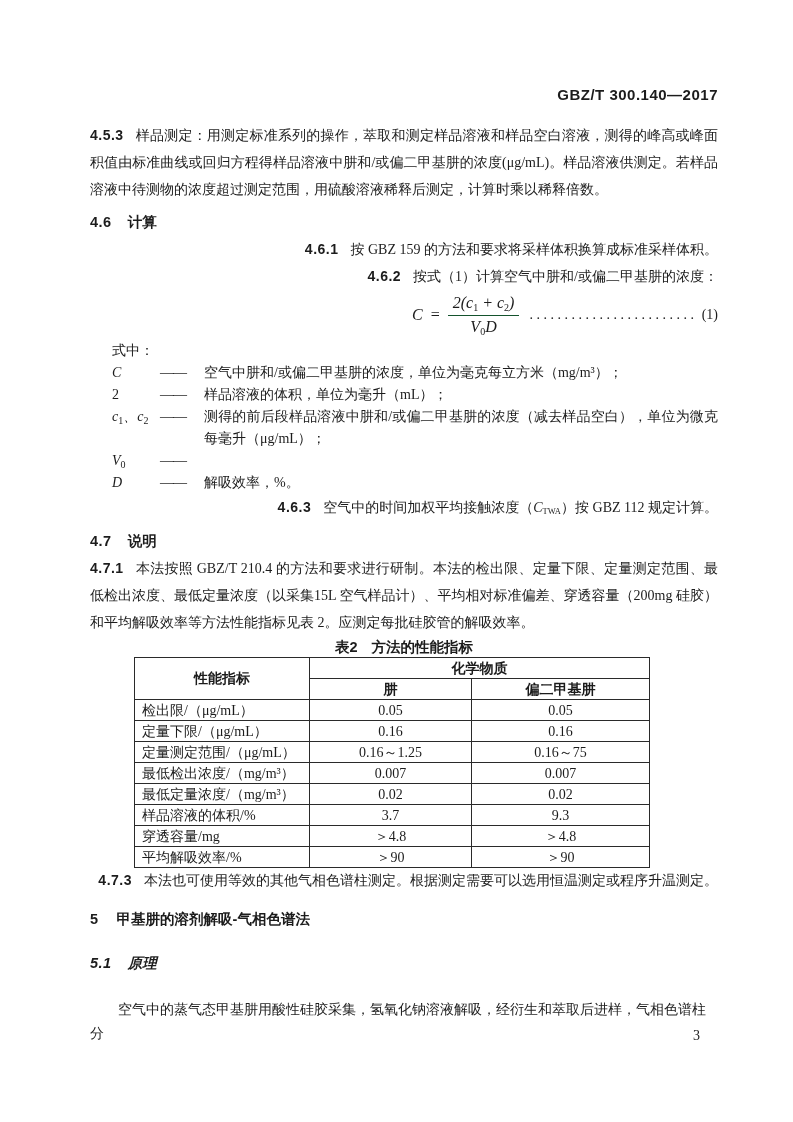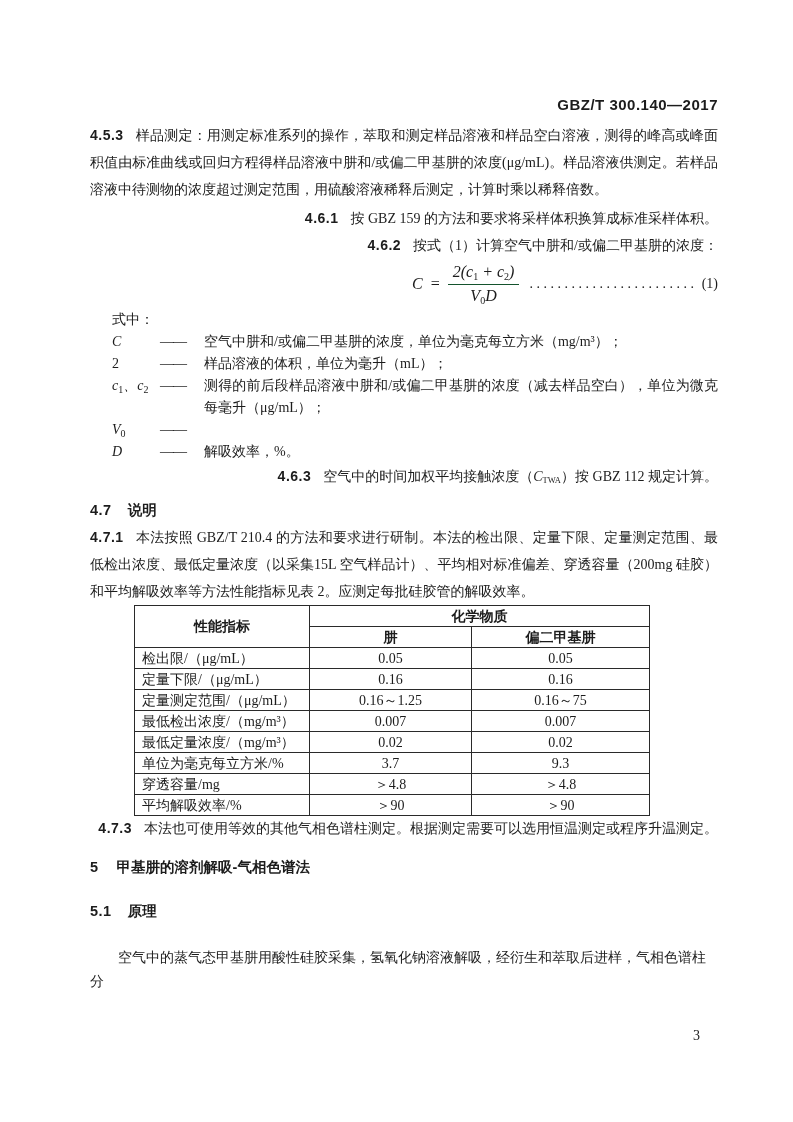--- a/index.html
+++ b/index.html
@@ -9,21 +9,21 @@
     height: 1122px;
     background: #ffffff;
     margin: 0 auto;
     overflow: hidden;
     color: #1c1c1c;
     font-family: "Liberation Serif", "DejaVu Serif", serif;
     font-size: 14px;
   }
   .doc-number {
     position: absolute;
-    top: 96px;
+    top: 86px;
     right: 75px;
     font-family: "Liberation Sans", "DejaVu Sans", sans-serif;
     font-weight: bold;
     font-size: 15px;
     letter-spacing: 0.5px;
   }
   .content {
     position: absolute;
     left: 90px;
     top: 0;
@@ -118,41 +118,42 @@
     font-family: "Liberation Sans", "DejaVu Sans", sans-serif;
     font-weight: bold;
   }
   table.perf td.lbl { text-align: left; padding-left: 7px; }
   col.c1 { width: 175px; } col.c2 { width: 162px; } col.c3 { width: 178px; }
 
   #c472 { margin-top: 5px; }
   #c473 { margin-top: 0; }
   #h5 { margin-top: 14px; }
   #h5 .clause-num { margin-right: 18px; }
-  #h51 { margin-top: 20px; }
+  #h51 { margin-top: 20px; font-style: italic; }
   #p51 { margin-top: 23px; text-indent: 28px; line-height: 24px; }
 
   .page-number {
     position: absolute;
     top: 1028px;
     right: 93px;
     font-size: 14px;
   }
 </style>
 </head>
 <body>
 
 <div class="page">
 
   <div class="doc-number">GBZ/T 300.140—2017</div>
 
   <div class="content">
 
     <p class="clause multi" id="c453"><span class="clause-num">4.5.3</span><span>样品测定：用测定标准系列的操作，萃取和测定样品溶液和样品空白溶液，测得的峰高或峰面积值由标准曲线或回归方程得样品溶液中肼和/或偏二甲基肼的浓度(μg/mL)。样品溶液供测定。若样品溶液中待测物的浓度超过测定范围，用硫酸溶液稀释后测定，计算时乘以稀释倍数。</span></p>
 
+    <div class="heading" id="h46"><span class="clause-num">4.6</span><span>计算</span></div>
 
     <p class="clause single" id="c461"><span class="clause-num">4.6.1</span><span>按 GBZ 159 的方法和要求将采样体积换算成标准采样体积。</span></p>
 
     <p class="clause single" id="c462"><span class="clause-num">4.6.2</span><span>按式（1）计算空气中肼和/或偏二甲基肼的浓度：</span></p>
 
     <div class="formula-row">
       <span class="f-var">C</span>
       <span class="f-eq">=</span>
       <span class="frac">
         <span class="frac-num"><i>2(c</i><sub>1</sub><i> + c</i><sub>2</sub><i>)</i></span>
@@ -188,20 +189,21 @@
       <span class="w-dash">——</span>
       <span class="w-desc">解吸效率，%。</span>
     </div>
 
     <p class="clause single" id="c463"><span class="clause-num">4.6.3</span><span>空气中的时间加权平均接触浓度（</span><span class="var-italic">C</span><sub class="sub-small">TWA</sub><span>）按 GBZ 112 规定计算。</span></p>
 
     <div class="heading" id="h47"><span class="clause-num">4.7</span><span>说明</span></div>
 
     <p class="clause multi" id="c471"><span class="clause-num">4.7.1</span><span>本法按照 GBZ/T 210.4 的方法和要求进行研制。本法的检出限、定量下限、定量测定范围、最低检出浓度、最低定量浓度（以采集15L 空气样品计）、平均相对标准偏差、穿透容量（200mg 硅胶）和平均解吸效率等方法性能指标见表 2。应测定每批硅胶管的解吸效率。</span></p>
 
+    <div class="table-caption"><span>表2</span><span style="display:inline-block;width:14px;"></span><span>方法的性能指标</span></div>
 
     <table class="perf">
       <colgroup>
           <col class="c1">
           <col class="c2">
           <col class="c3">
         </colgroup>
       <tbody>
           <tr>
         <th rowspan="2">性能指标</th>
@@ -230,21 +232,21 @@
         <td class="lbl">最低检出浓度/（mg/m³）</td>
         <td>0.007</td>
         <td>0.007</td>
       </tr>
       <tr>
         <td class="lbl">最低定量浓度/（mg/m³）</td>
         <td>0.02</td>
         <td>0.02</td>
       </tr>
       <tr>
-        <td class="lbl">单位为毫克每立方米/%</td>
+        <td class="lbl">样品溶液的体积/%</td>
         <td>3.7</td>
         <td>9.3</td>
       </tr>
       <tr>
         <td class="lbl">穿透容量/mg</td>
         <td>＞4.8</td>
         <td>＞4.8</td>
       </tr>
       <tr>
         <td class="lbl">平均解吸效率/%</td>

